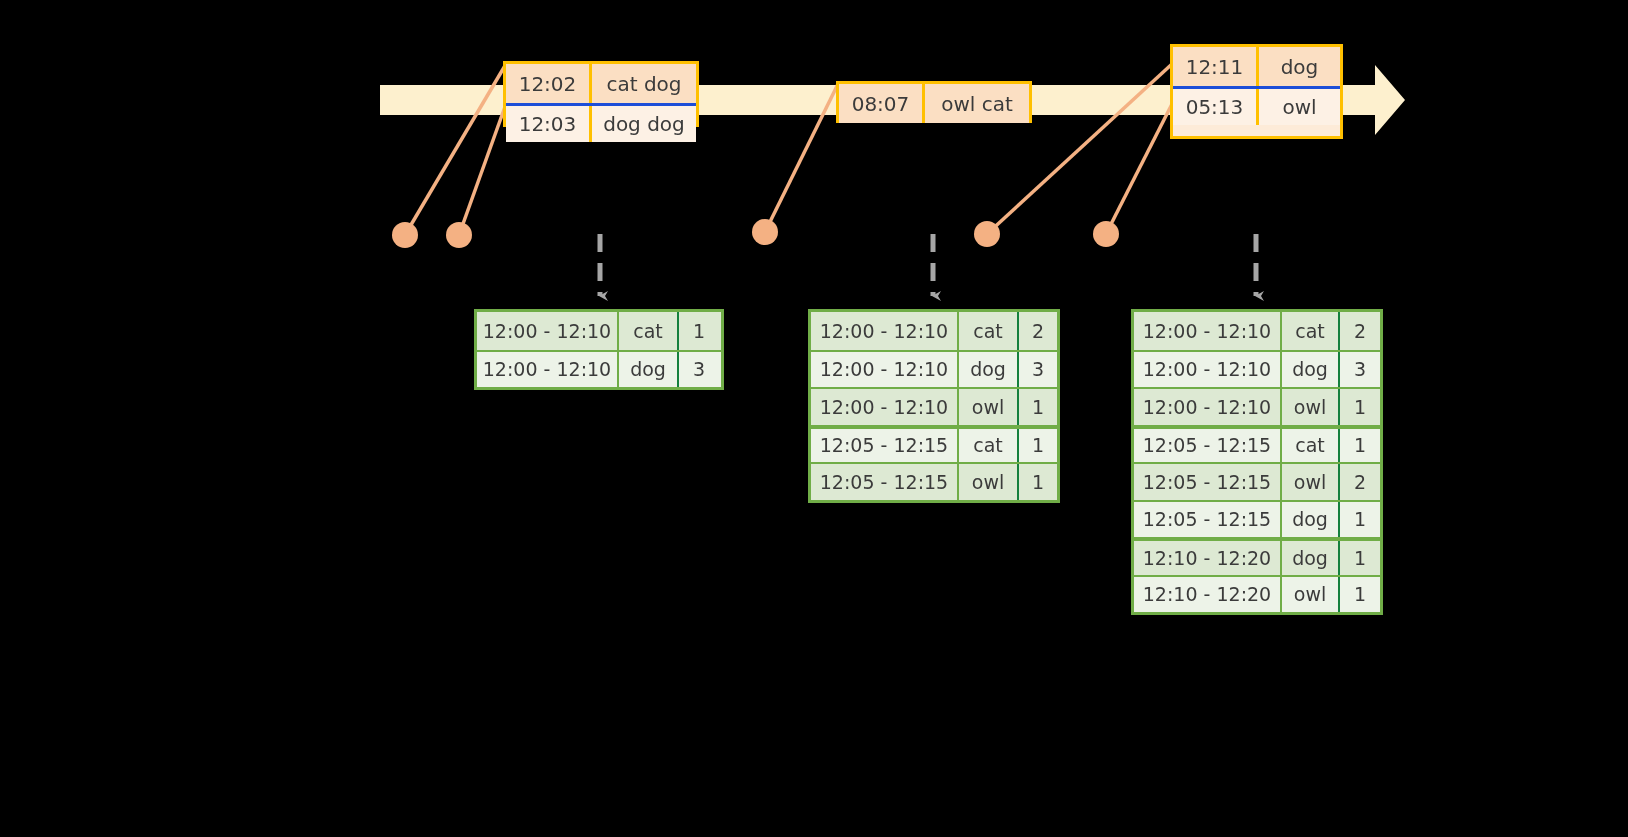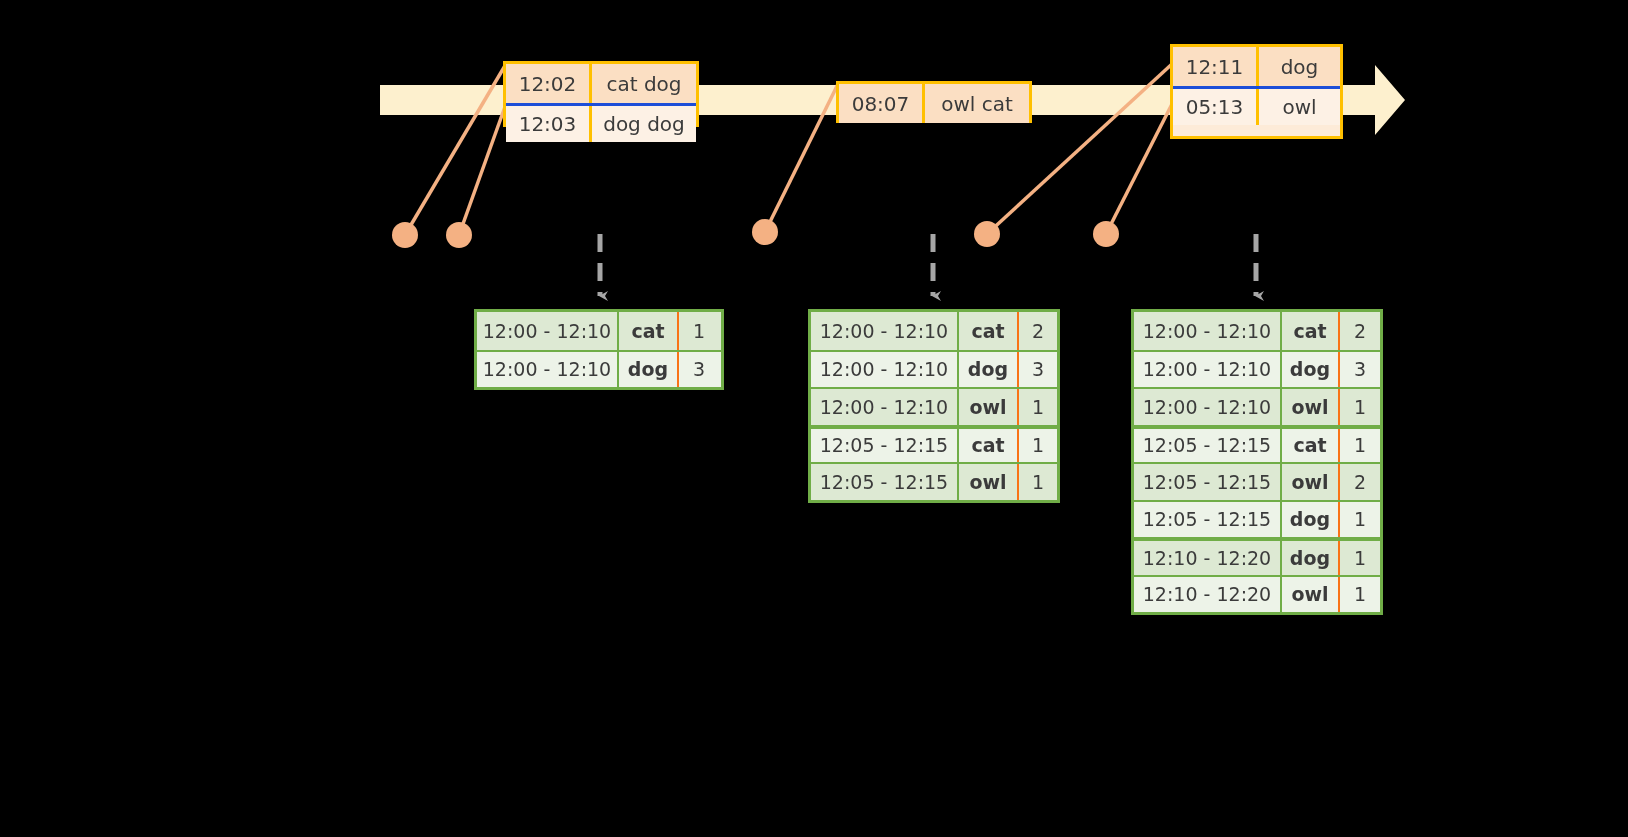--- a/index.html
+++ b/index.html
@@ -85,23 +85,22 @@
     color: #3b3b3b;
     border-right: 2px solid #70AD47;
     box-sizing: border-box;
   }
   .res-key {
     display: flex;
     align-items: center;
     justify-content: center;
     font-size: 19px;
     color: #3b3b3b;
-    border-right: 2px solid #f97316;
-    box-sizing: border-box;
-    font-weight: bold;
+    border-right: 2px solid #15803d;
+    box-sizing: border-box;
   }
   .res-cnt {
     display: flex;
     align-items: center;
     justify-content: center;
     font-size: 19px;
     color: #3b3b3b;
     box-sizing: border-box;
   }
   

